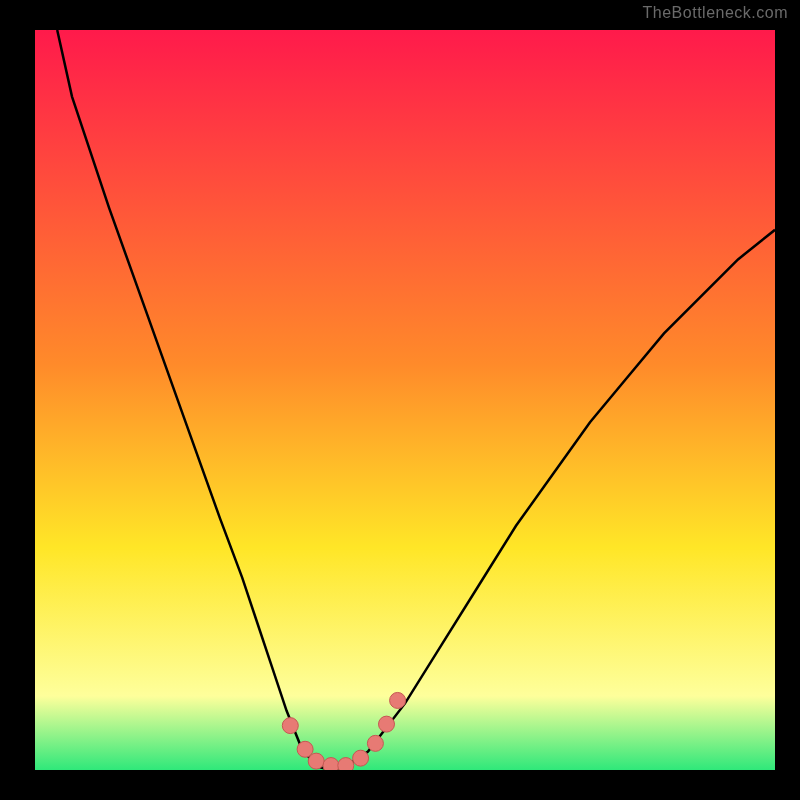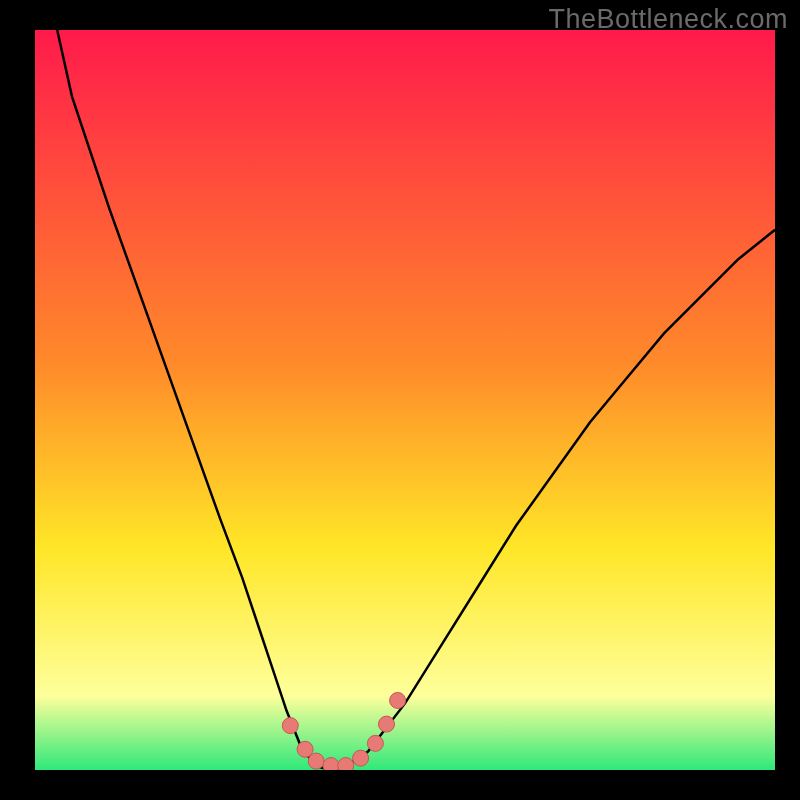--- a/index.html
+++ b/index.html
@@ -14,21 +14,21 @@
     height: 800px;
     background: #000;
     position: relative;
   }
   .watermark {
     position: absolute;
     top: 4px;
     right: 12px;
     color: #6a6a6a;
     font-family: Arial, Helvetica, sans-serif;
-    font-size: 27px;
+    font-size: 16px;
     letter-spacing: 0.5px;
   }
   .plot {
     position: absolute;
     left: 35px;
     top: 30px;
     width: 740px;
     height: 740px;
   }
   svg { display: block; }

